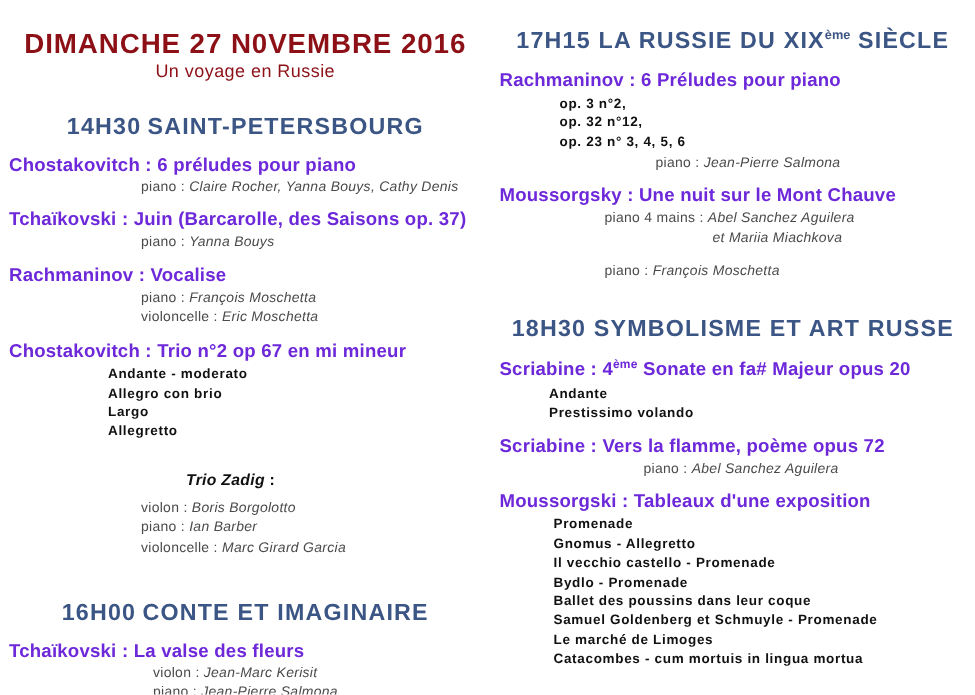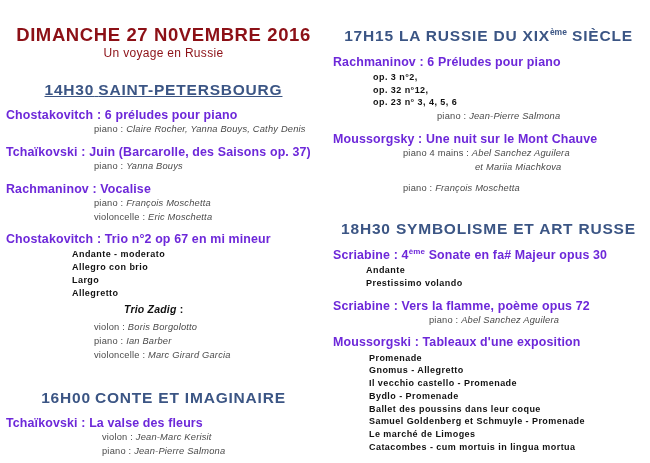--- a/index.html
+++ b/index.html
@@ -14,21 +14,20 @@
     font-family: "Liberation Sans", "DejaVu Sans", sans-serif;
     overflow: hidden;
     color: #111111;
   }
   .page {
     width: 650px;
     height: 463px;
     position: relative;
     display: flex;
     box-sizing: border-box;
-    align-items: center;
   }
   .col {
     width: 325px;
     box-sizing: border-box;
     position: relative;
   }
   .col-left { padding: 0 4px 0 6px; }
   .col-right { padding: 0 6px 0 8px; }
 
   
@@ -61,21 +60,21 @@
     white-space: nowrap;
   }
   .section-heading .big   { font-size: 15.5px; }
   .section-heading .small { font-size: 12px; }
   .section-heading .sup {
     font-size: 8.5px;
     vertical-align: super;
     letter-spacing: 0;
   }
 
-  .sh-1430 { margin-top: 21px; text-decoration: underline; }
+  .sh-1430 { margin-top: 21px; }
   .sh-1600 { margin-top: 28px; }
   .sh-1715 { margin-top: 18px; }
   .sh-1830 { margin-top: 25px; }
 
   
   .work { margin-top: 9px; }
   .work-title {
     font-weight: bold;
     font-size: 12.4px;
     color: #6d28d9;
@@ -110,21 +109,21 @@
   }
   .perf .role { font-style: normal; }
   .perf .name { font-style: italic; }
 
   .ensemble {
     font-weight: bold;
     font-style: italic;
     font-size: 10.5px;
     color: #111111;
     letter-spacing: 0.2px;
-    margin-top: 4px;
+    margin-top: 20px;
   }
   .ensemble .colon { font-weight: bold; font-style: normal; }
 
   
   .i70  { padding-left: 70px; }
   .i88  { padding-left: 88px; }
   .i96  { padding-left: 96px; }
   .i104 { padding-left: 104px; }
   .i118 { padding-left: 118px; }
   .i142 { padding-left: 142px; }
@@ -250,21 +249,21 @@
         <span class="name">François Moschetta</span>
       </div>
     </div>
 
     <div class="section-heading sh-1830">
       <span class="big">18H30</span><span class="big">&nbsp;</span><span class="big">SYMBOLISME ET ART RUSSE</span>
     </div>
 
     <div class="work">
       <div class="work-title">
-        <span>Scriabine : 4</span><span class="sup">ème</span><span> Sonate en fa# Majeur opus 30</span>
+        <span>Scriabine : 4</span><span class="sup">ème</span><span> Sonate en fa# Majeur opus 20</span>
       </div>
       <div class="movements mv-ind-r2">
         <div>Andante</div>
         <div>Prestissimo volando</div>
       </div>
     </div>
 
     <div class="work">
       <div class="work-title">Scriabine : Vers la flamme, poème opus 72</div>
       <div class="perf i96">

